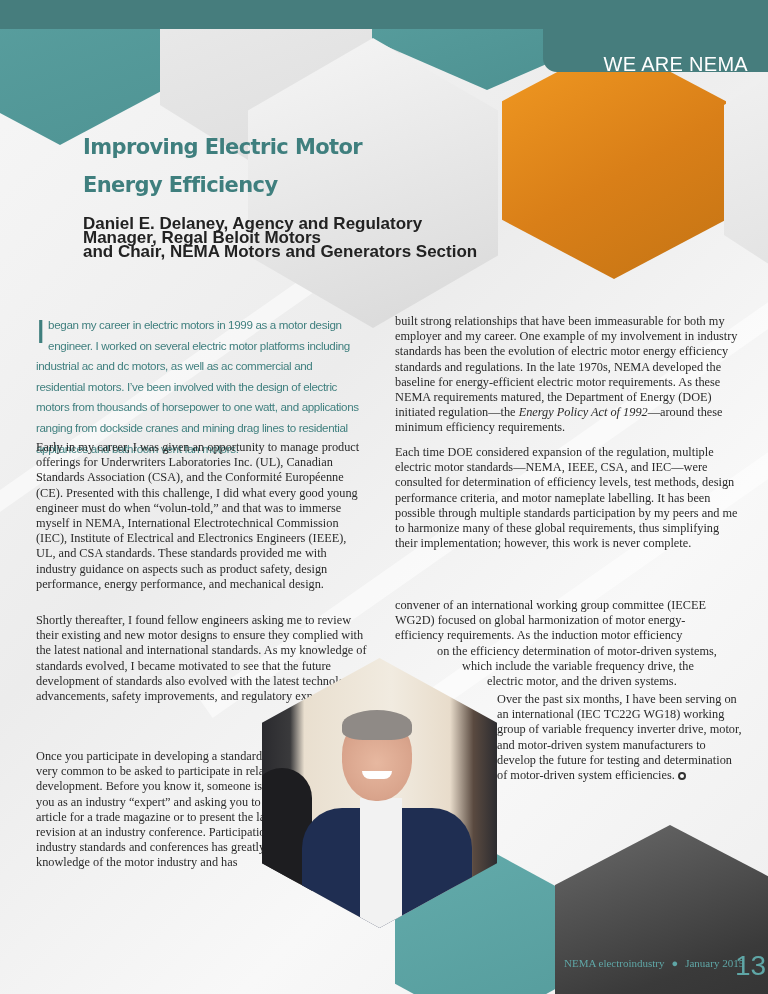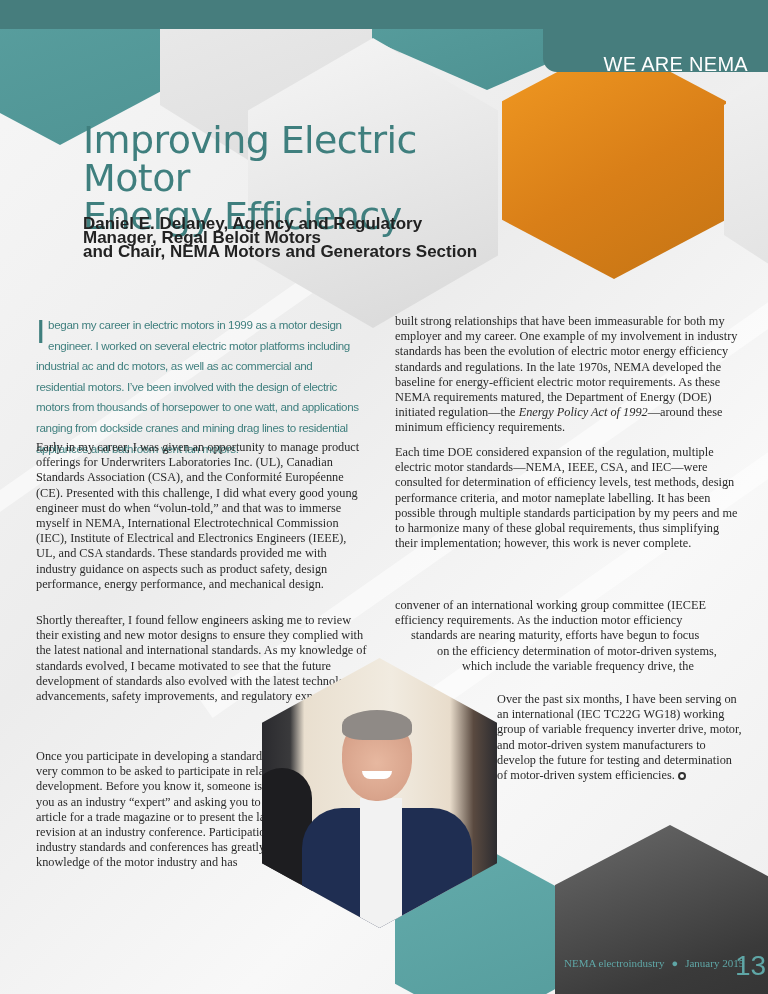--- a/index.html
+++ b/index.html
@@ -4,21 +4,21 @@
 <style>
   html, body { margin:0; padding:0; }
   body { width:768px; height:994px; overflow:hidden; background:#f4f4f4; position:relative; font-family:"Liberation Serif", serif; }
   .page { position:absolute; left:0; top:0; width:768px; height:994px; overflow:hidden;
     background: linear-gradient(135deg, #f7f7f7 0%, #ececec 40%, #f8f8f8 70%, #eeeeee 100%); }
   .stripe { position:absolute; background:rgba(255,255,255,0.55); transform:rotate(-35deg); transform-origin:0 0; }
   .hex { position:absolute; clip-path: polygon(50% 0%, 100% 25%, 100% 75%, 50% 100%, 0% 75%, 0% 25%); }
   .topbar { position:absolute; left:0; top:0; width:768px; height:29px; background:#467d7d; }
   .tab { position:absolute; left:543px; top:0; width:225px; height:72px; background:#467d7d; border-bottom-left-radius:14px;text-align:right; }
   .tab-label { position:absolute; right:20px; top:54px; font-family:"Liberation Sans", sans-serif; font-size:20px; color:#ffffff; letter-spacing:0.3px; line-height:20px; }
-  .title { position:absolute; left:83px; top:121px; width:420px; font-family:"DejaVu Sans", sans-serif; font-weight:normal; color:#3f7f7e; font-size:38px; line-height:38px; letter-spacing:-0.6px; }
+  .title { position:absolute; left:83px; top:128px; width:420px; font-family:"DejaVu Sans", sans-serif; font-weight:bold; color:#3f7f7e; font-size:21px; line-height:38px; letter-spacing:-0.6px; }
   .byline { position:absolute; left:83px; top:217px; width:400px; font-family:"Liberation Sans", sans-serif; font-weight:bold; font-size:17px; line-height:14px; color:#222; }
   .lead { position:absolute; left:36px; top:315px; width:328px; font-family:"Liberation Sans", sans-serif; font-size:11.6px; color:#3f7f7e; line-height:20.6px; letter-spacing:-0.35px; }
   .dropcap { float:left; font-size:34px; line-height:30px; font-family:"Liberation Sans", sans-serif; color:#3f7f7e; margin:1px 3px 0 0; font-weight:normal; }
   .body { font-size:12.3px; line-height:15.2px; color:#2a2a2a; }
   .col1 p, .col2 p { margin:0 0 13px 0; }
   .p-abs { position:absolute; }
   .photo { position:absolute; left:262px; top:658px; width:235px; height:270px; clip-path: polygon(50% 0%, 100% 24%, 100% 76%, 50% 100%, 0% 76%, 0% 24%);
     background: linear-gradient(90deg, #2a2a2e 0%, #3a3a3c 12%, #e9dfcf 18%, #f1ebe0 55%, #e8dccb 80%, #5a4a40 90%, #2c2c30 100%); overflow:hidden; }
   .photo .head { position:absolute; left:80px; top:58px; width:70px; height:85px; border-radius:45% 45% 48% 48%; background: radial-gradient(circle at 50% 55%, #e7b8a0 0%, #d9a48c 60%, #c38f78 100%); }
   .photo .hair { position:absolute; left:80px; top:52px; width:70px; height:30px; border-radius:50% 50% 30% 30%; background:#8f8a86; }
@@ -81,24 +81,25 @@
     <div class="head"></div>
     <div class="hair"></div>
     <div class="smile"></div>
   </div>
 
   <div class="body col2">
     <p class="p-abs" style="left:395px;top:314px;width:350px;"><span>built strong relationships that have been immeasurable for both my employer and my career. One example of my involvement in industry standards has been the evolution of electric motor energy efficiency standards and regulations. In the late 1970s, NEMA developed the baseline for energy-efficient electric motor requirements. As these NEMA requirements matured, the Department of Energy (DOE) initiated regulation—the </span><em>Energy Policy Act of 1992</em><span>—around these minimum efficiency requirements.</span></p>
     <p class="p-abs" style="left:395px;top:445px;width:345px;">Each time DOE considered expansion of the regulation, multiple electric motor standards—NEMA, IEEE, CSA, and IEC—were consulted for determination of efficiency levels, test methods, design performance criteria, and motor nameplate labelling. It has been possible through multiple standards participation by my peers and me to harmonize many of these global requirements, thus simplifying their implementation; however, this work is never complete.</p>
     <div class="p-abs" style="left:395px;top:598px;width:360px;">
       <div style="padding-left:0">convener of an international working group committee (IECEE</div>
+      <div style="padding-left:0">WG2D) focused on global harmonization of motor energy-</div>
       <div style="padding-left:0">efficiency requirements. As the induction motor efficiency</div>
-      <div style="padding-left:16px">standards are nearing maturity, efforts have begun to focus</div>
       <div style="padding-left:42px">on the efficiency determination of motor-driven systems,</div>
       <div style="padding-left:67px">which include the variable frequency drive, the</div>
+      <div style="padding-left:92px">electric motor, and the driven systems.</div>
     </div>
     <p class="p-abs" style="left:497px;top:692px;width:248px;"><span>Over the past six months, I have been serving on an international (IEC TC22G WG18) working group of variable frequency inverter drive, motor, and motor-driven system manufacturers to develop the future for testing and determination of motor-driven system efficiencies.</span> <span class="endmark"></span></p>
   </div>
 
   <div class="footer">
     <span>NEMA electroindustry</span><span class="bullet">●</span><span>January 2015</span>
   </div>
   <div class="pagenum">13</div>
 </div>
 

